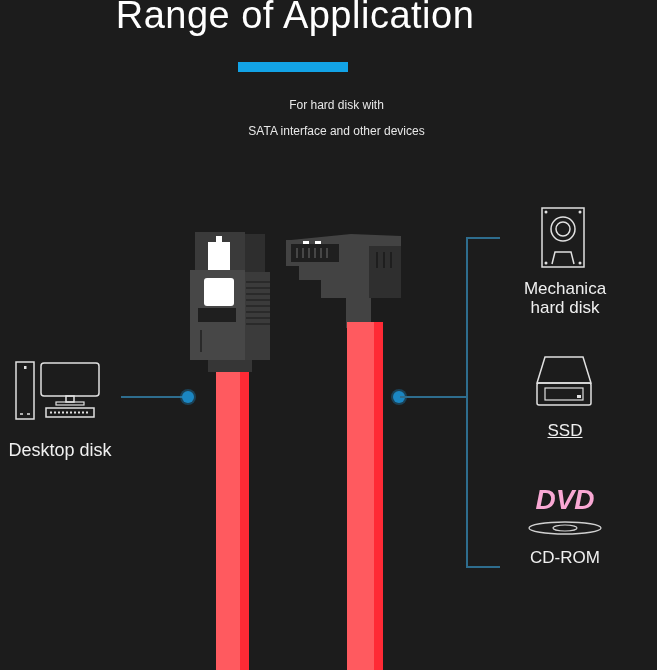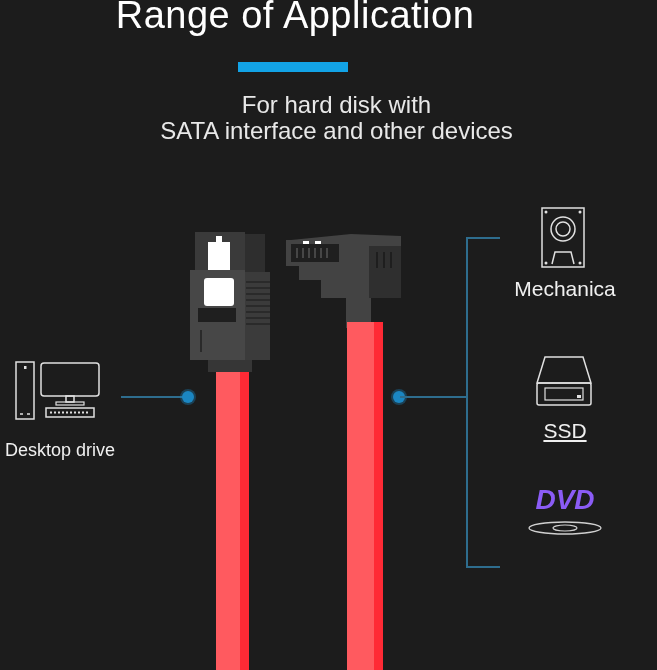--- a/index.html
+++ b/index.html
@@ -1,22 +1,22 @@
 <!DOCTYPE html>
 <html><head>
 <meta charset="utf-8">
 <style>
   html, body { margin:0; padding:0; }
   body { width:657px; height:670px; background:#1c1c1c; position:relative; overflow:hidden; font-family:"Liberation Sans", "DejaVu Sans", sans-serif; color:#f2f2f2; }
   .abs { position:absolute; }
   .title { left:0; width:590px; top:-6px; text-align:center; font-size:38px; font-weight:400; letter-spacing:0.5px; color:#ffffff; }
   .accent-bar { left:238px; top:62px; width:110px; height:10px; background:#12a3e6; }
-  .subtitle { left:0; width:657px; top:92px; text-align:center; font-size:24px; line-height:26px; color:#e8e8e8; }
+  .subtitle { left:0; width:657px; top:92px; text-align:center; font-size:12px; line-height:26px; color:#e8e8e8; }
   .subtitle div { position:relative; left:8px; }
-  .label { font-size:21px; line-height:19px; color:#f0f0f0; text-align:center; }
+  .label { font-size:17px; line-height:19px; color:#f0f0f0; text-align:center; }
   .line { background:#2e6d8e; }
   .dot { width:12px; height:12px; border-radius:50%; background:#1b86c2; box-shadow:0 0 0 2px rgba(27,134,194,0.35); }
   .cable { background:#ff5a5f; }
   .cable-dark { background:#ff2a35; }
   svg { display:block; }
 </style>
 </head>
 <body>
 
 <div class="abs title">Range of Application</div>
@@ -32,21 +32,21 @@
     <rect x="10" y="6" width="2.5" height="3" fill="#e0e0e0"></rect>
     <line x1="6" y1="54" x2="9" y2="54" stroke="#e0e0e0" stroke-width="1.5"></line>
     <line x1="13" y1="54" x2="16" y2="54" stroke="#e0e0e0" stroke-width="1.5"></line>
     <rect x="27" y="3" width="58" height="33" rx="3" fill="none" stroke="#e0e0e0" stroke-width="1.5"></rect>
     <rect x="52" y="36" width="8" height="6" fill="none" stroke="#e0e0e0" stroke-width="1.5"></rect>
     <rect x="42" y="42" width="28" height="3" fill="none" stroke="#e0e0e0" stroke-width="1.2"></rect>
     <rect x="32" y="48" width="48" height="9" fill="none" stroke="#e0e0e0" stroke-width="1.5"></rect>
     <line x1="36" y1="52.5" x2="76" y2="52.5" stroke="#e0e0e0" stroke-width="2" stroke-dasharray="2 2"></line>
   </svg>
 </div>
-<div class="abs label" style="left:0;top:441px;width:120px;font-size:18px;">Desktop drive</div>
+<div class="abs label" style="left:0;top:441px;width:120px;font-size:18px;">Desktop disk</div>
 
 <div class="abs line" style="left:121px;top:396px;width:62px;height:2px;"></div>
 <div class="abs dot" style="left:182px;top:391px;"></div>
 
 <div class="abs dot" style="left:393px;top:391px;"></div>
 <div class="abs line" style="left:400px;top:396px;width:66px;height:2px;"></div>
 <div class="abs line" style="left:466px;top:237px;width:2px;height:331px;"></div>
 <div class="abs line" style="left:466px;top:237px;width:34px;height:2px;"></div>
 <div class="abs line" style="left:466px;top:566px;width:34px;height:2px;"></div>
 
@@ -108,33 +108,35 @@
       <circle cx="39" cy="5" r="1.5" fill="#e0e0e0"></circle>
     <circle cx="5" cy="56" r="1.5" fill="#e0e0e0"></circle>
       <circle cx="39" cy="56" r="1.5" fill="#e0e0e0"></circle>
     <circle cx="22" cy="22" r="12" fill="none" stroke="#e0e0e0" stroke-width="1.5"></circle>
     <circle cx="22" cy="22" r="7" fill="none" stroke="#e0e0e0" stroke-width="1.5"></circle>
     <path d="M11 57 L14 45 L30 45 L33 57" fill="none" stroke="#e0e0e0" stroke-width="1.5"></path>
   </svg>
 </div>
 <div class="abs label" style="left:510px;top:279px;width:110px;">
   <div>Mechanica</div>
+  <div>hard disk</div>
 </div>
 
 <div class="abs" style="left:535px;top:355px;">
   <svg width="58" height="52" viewBox="0 0 58 52">
     <path d="M10 2 L48 2 L56 28 L2 28 Z" fill="none" stroke="#e0e0e0" stroke-width="1.5"></path>
     <rect x="2" y="28" width="54" height="22" rx="2" fill="none" stroke="#e0e0e0" stroke-width="1.5"></rect>
     <rect x="10" y="33" width="38" height="12" fill="none" stroke="#e0e0e0" stroke-width="1.2"></rect>
     <rect x="42" y="40" width="4" height="3" fill="#e0e0e0"></rect>
   </svg>
 </div>
 <div class="abs label" style="left:510px;top:421px;width:110px;text-decoration:underline;">SSD</div>
 
-<div class="abs" style="left:520px;top:485px;width:90px;text-align:center;font-size:28px;font-weight:bold;font-style:italic;color:#8b5cf6;line-height:30px;">DVD</div>
+<div class="abs" style="left:520px;top:485px;width:90px;text-align:center;font-size:28px;font-weight:bold;font-style:italic;color:#f9a8d4;line-height:30px;">DVD</div>
 <div class="abs" style="left:527px;top:520px;">
   <svg width="76" height="16" viewBox="0 0 76 16">
     <ellipse cx="38" cy="8" rx="36" ry="6" fill="none" stroke="#d0d0d0" stroke-width="1.3"></ellipse>
     <ellipse cx="38" cy="8" rx="12" ry="3" fill="none" stroke="#d0d0d0" stroke-width="1.2"></ellipse>
   </svg>
 </div>
 <div class="abs label" style="left:510px;top:548px;width:110px;">
+  <div>CD-ROM</div>
 </div>
 
 </body></html>

